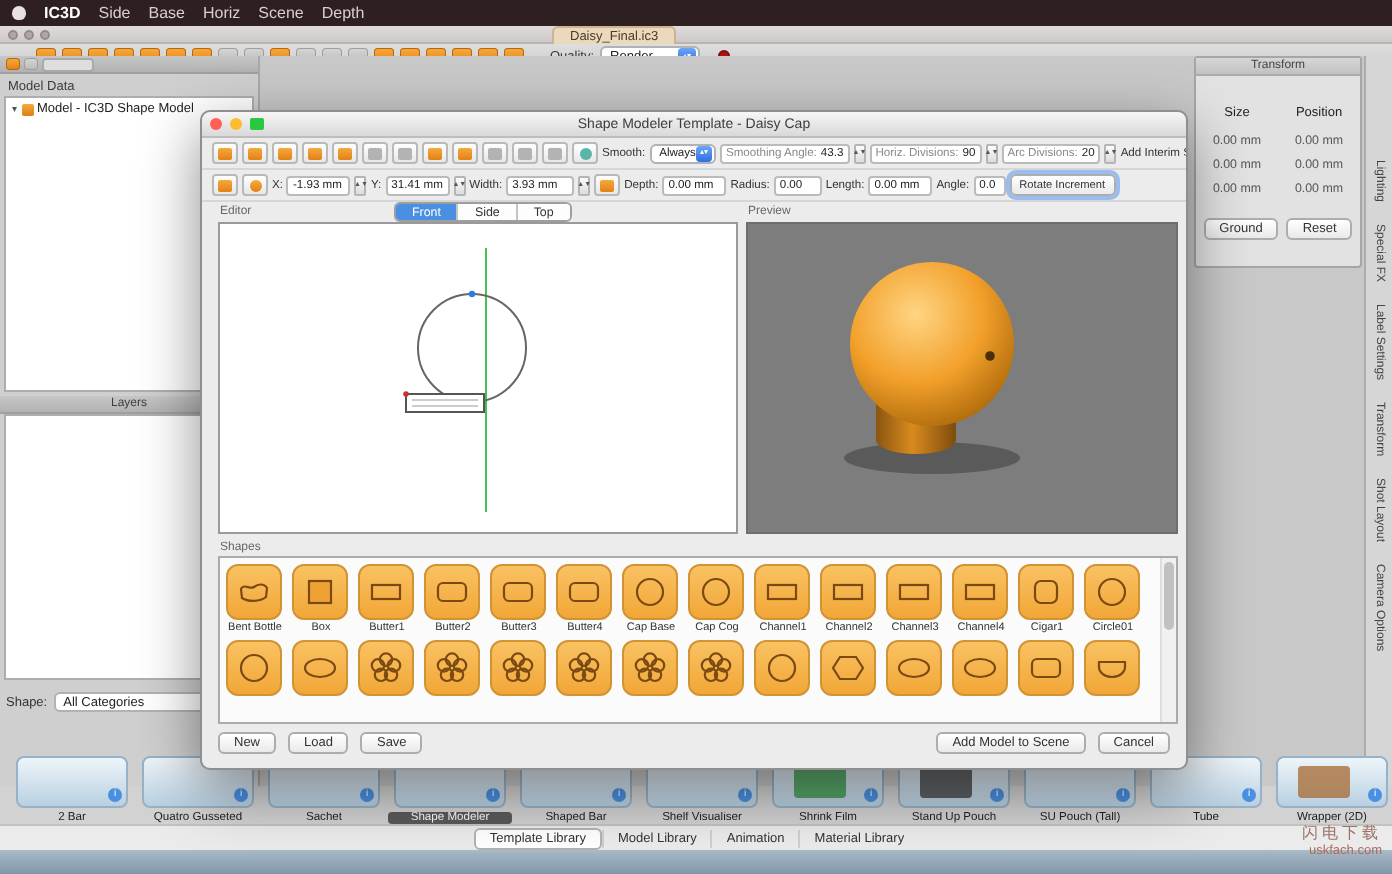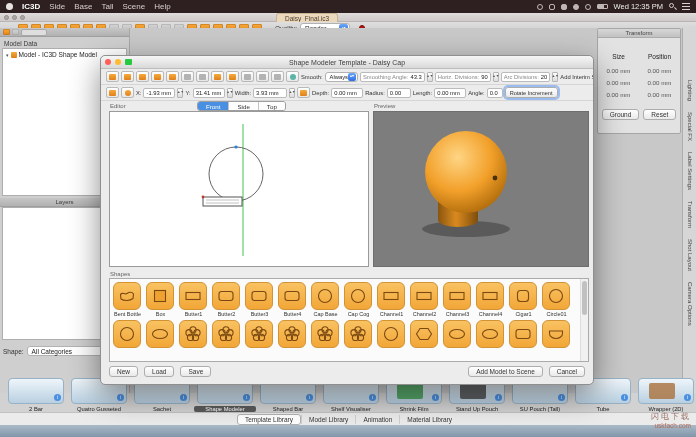--- a/index.html
+++ b/index.html
@@ -141,38 +141,24 @@
 </style>
 </head>
 <body>
 
 <div id="menubar">
   <span class="apple"></span>
   <span id="menu-items" style="display: inline-flex; gap: 9px;">
       <span class="mitem app">IC3D</span>
       <span class="mitem">Side</span>
       <span class="mitem">Base</span>
-      <span class="mitem">Tall</span>
+      <span class="mitem">Horiz</span>
       <span class="mitem">Scene</span>
-      <span class="mitem">Help</span>
+      <span class="mitem">Depth</span>
     </span>
-  <div id="mb-right">
-    <span class="mbico round"></span>
-    <span class="mbico"></span>
-    <span class="mbico fill"></span>
-    <span class="mbico round fill"></span>
-    <span class="mbico round"></span>
-    <span class="mbico batt"></span>
-    <span class="clock">Wed 12:35 PM</span>
-    <span class="mglass">
-        <i></i>
-        <b></b>
-      </span>
-    <span class="mlist"></span>
-  </div>
 </div>
 
 <div id="app">
 
   <div id="titlerow">
     <span class="windots">
         <i></i>
         <i></i>
         <i></i>
       </span>

